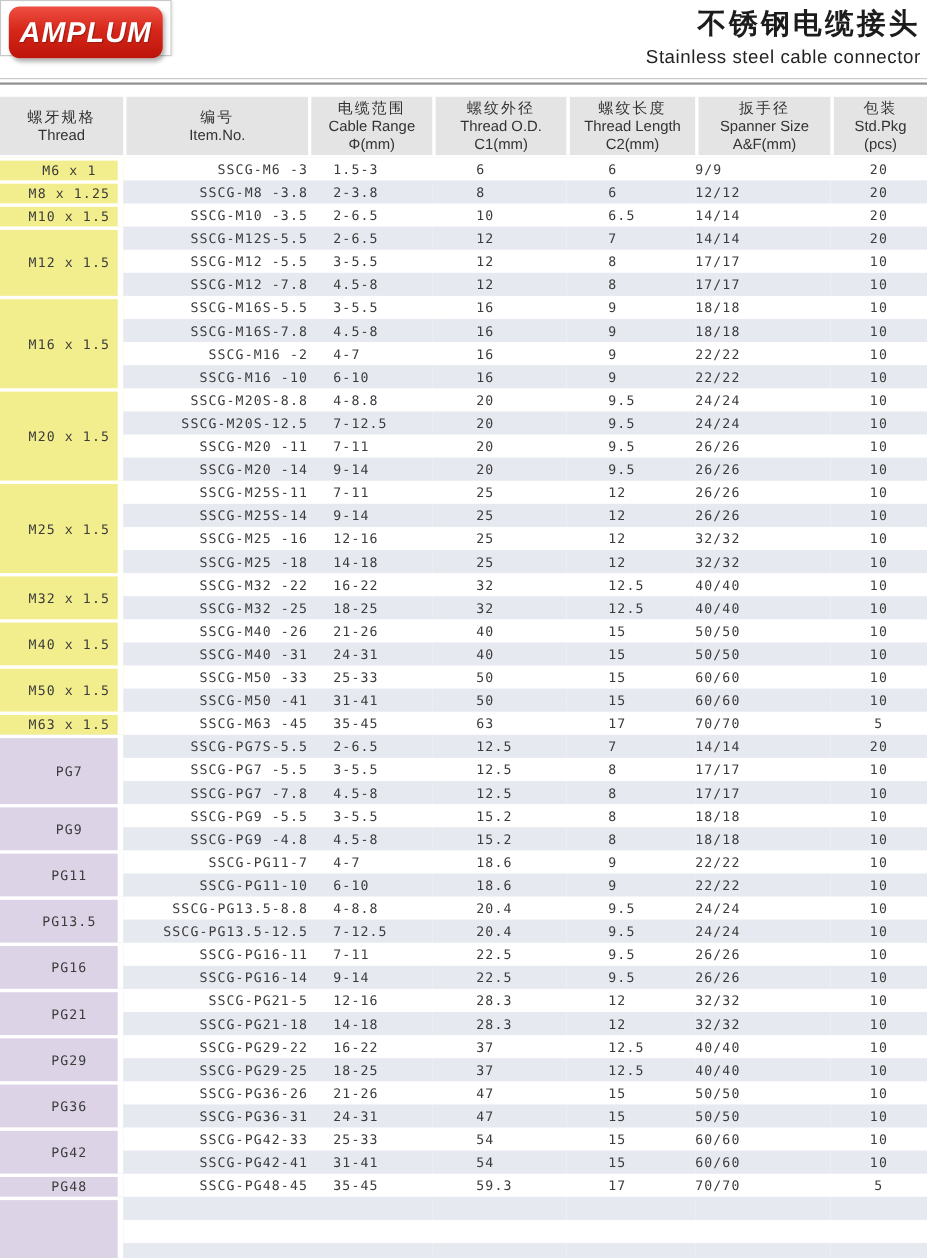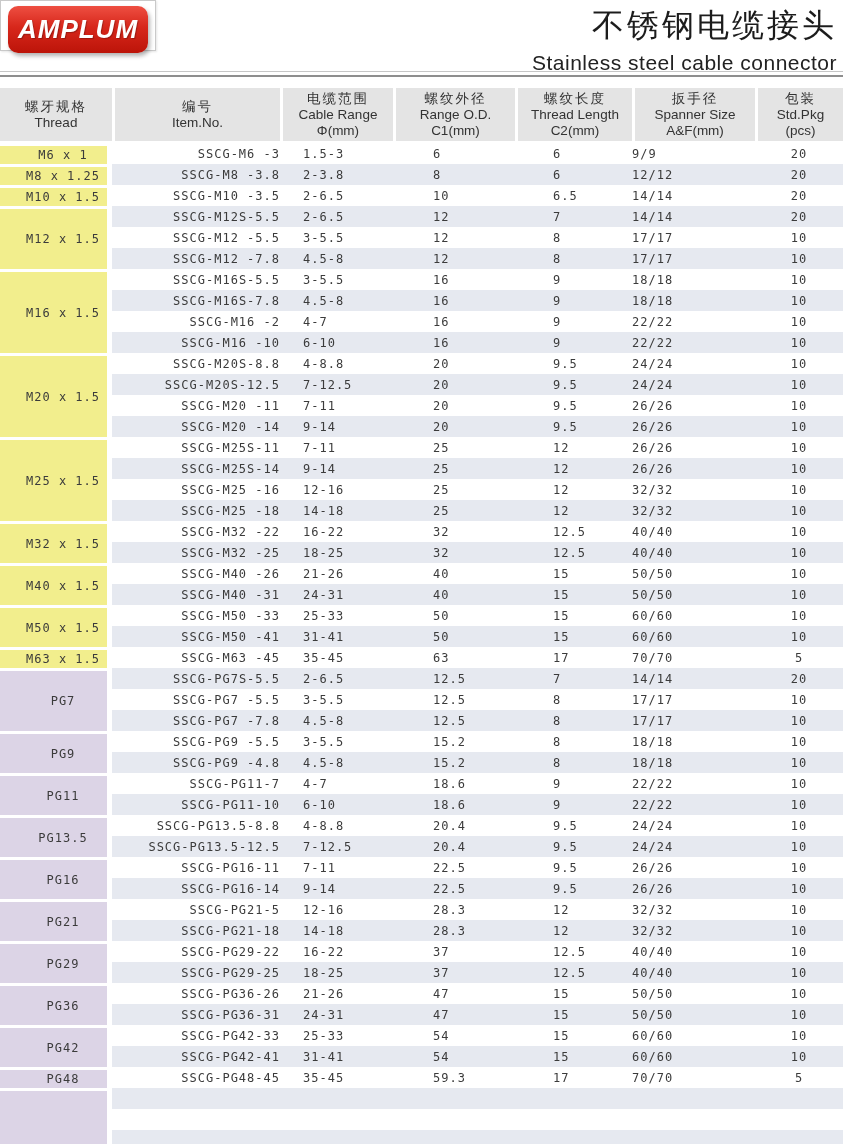--- a/index.html
+++ b/index.html
@@ -22,24 +22,24 @@
     box-shadow:2px 3px 4px rgba(0,0,0,.30);
     display:flex; align-items:center; justify-content:center;
   }
   #logo-text {
     color:#fff; font-style:italic; font-weight:bold; font-size:26px;
     letter-spacing:1px; text-shadow:1px 1px 1px rgba(0,0,0,.25);
     font-family:"Liberation Sans", sans-serif;
   }
   #titles { position:absolute; right:6px; top:4px; text-align:right; }
   #title-zh {
-    font-size:32px; color:#1c1c1c; letter-spacing:3px; font-weight:400;
+    font-size:26px; color:#1c1c1c; letter-spacing:3px; font-weight:700;
     font-family:"Liberation Sans", sans-serif;
   }
-  #title-en { font-size:21px; color:#222; margin-top:3px; letter-spacing:0.5px; }
+  #title-en { font-size:17px; color:#222; margin-top:3px; letter-spacing:0.5px; }
   #header-rule {
     position:absolute; left:0; top:71px; width:843px; height:6px;
     border-top:1px solid #c6c6c6; border-bottom:2px solid #8e8e8e;
   }
   
   #table-wrap { position:absolute; left:0; top:88px; width:843px; }
   table { width:843px; table-layout:fixed; border-collapse:separate; border-spacing:0; }
   col.c1{width:112px;} col.c2{width:168px;} col.c3{width:113px;}
   col.c4{width:122px;} col.c5{width:117px;} col.c6{width:123px;} col.c7{width:88px;}
   thead th {
@@ -108,21 +108,21 @@
             <div class="h-zh">编号</div>
             <div class="h-en">Item.No.</div>
           </th>
           <th>
             <div class="h-zh">电缆范围</div>
             <div class="h-en">Cable Range</div>
             <div class="h-sub">Φ(mm)</div>
           </th>
           <th>
             <div class="h-zh">螺纹外径</div>
-            <div class="h-en">Range O.D.</div>
+            <div class="h-en">Thread O.D.</div>
             <div class="h-sub">C1(mm)</div>
           </th>
           <th>
             <div class="h-zh">螺纹长度</div>
             <div class="h-en">Thread Length</div>
             <div class="h-sub">C2(mm)</div>
           </th>
           <th>
             <div class="h-zh">扳手径</div>
             <div class="h-en">Spanner Size</div>

